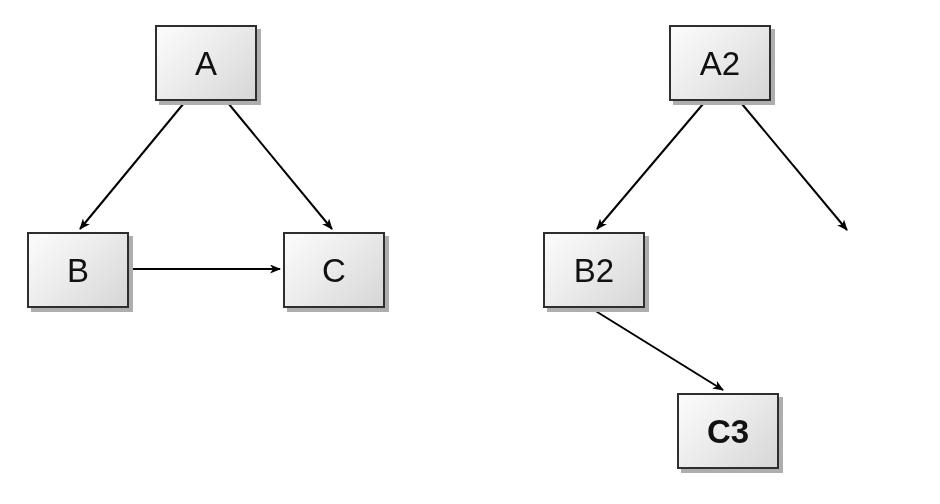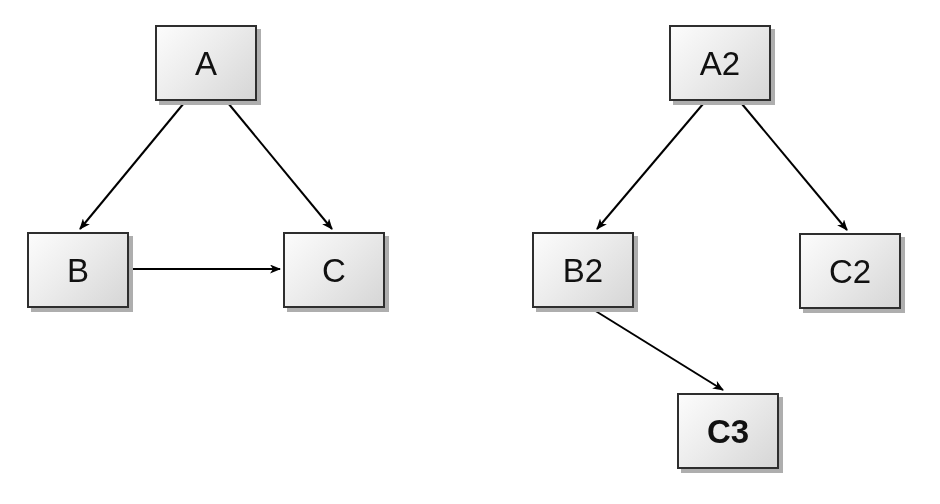--- a/index.html
+++ b/index.html
@@ -73,23 +73,20 @@
   <div class="node" style="left:27px; top:232px;">
     <span class="node-label">B</span>
   </div>
   <div class="node" style="left:283px; top:232px;">
     <span class="node-label">C</span>
   </div>
 
   <div class="node" style="left:669px; top:25px;text-align:right;">
     <span class="node-label">A2</span>
   </div>
-  <div class="node" style="left:532px; top:232px;align-items:center;">
+  <div class="node" style="left:543px; top:232px;align-items:center;">
     <span class="node-label">B2</span>
-  </div>
-  <div class="node" style="left:799px; top:233px;">
-    <span class="node-label">C2</span>
   </div>
   <div class="node" style="left:677px; top:393px;font-weight:bold;">
     <span class="node-label">C3</span>
   </div>
 
 </div>
 
 </body></html>

